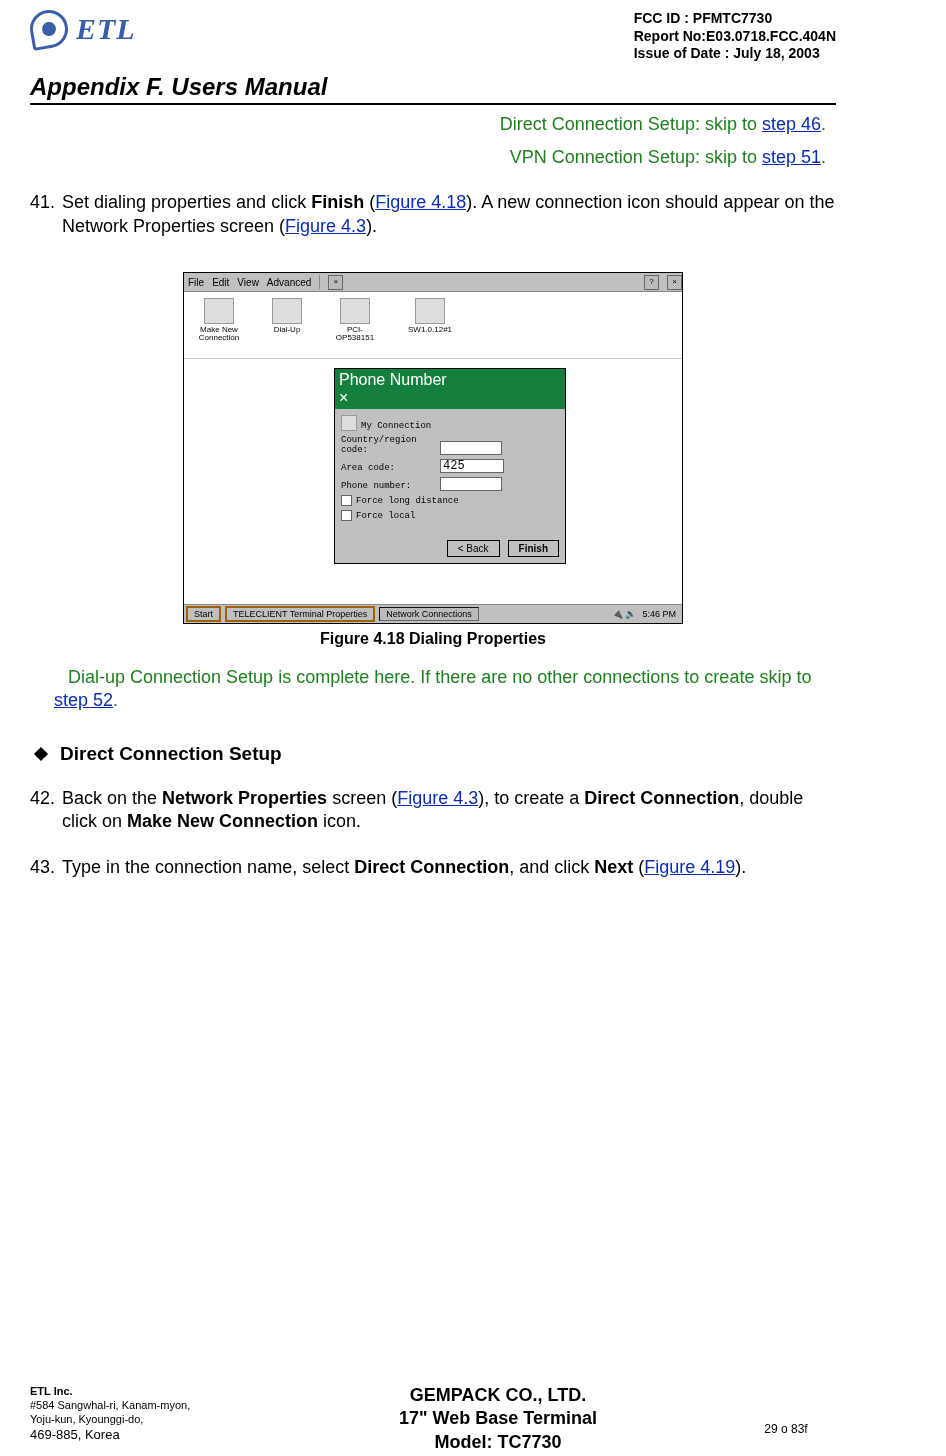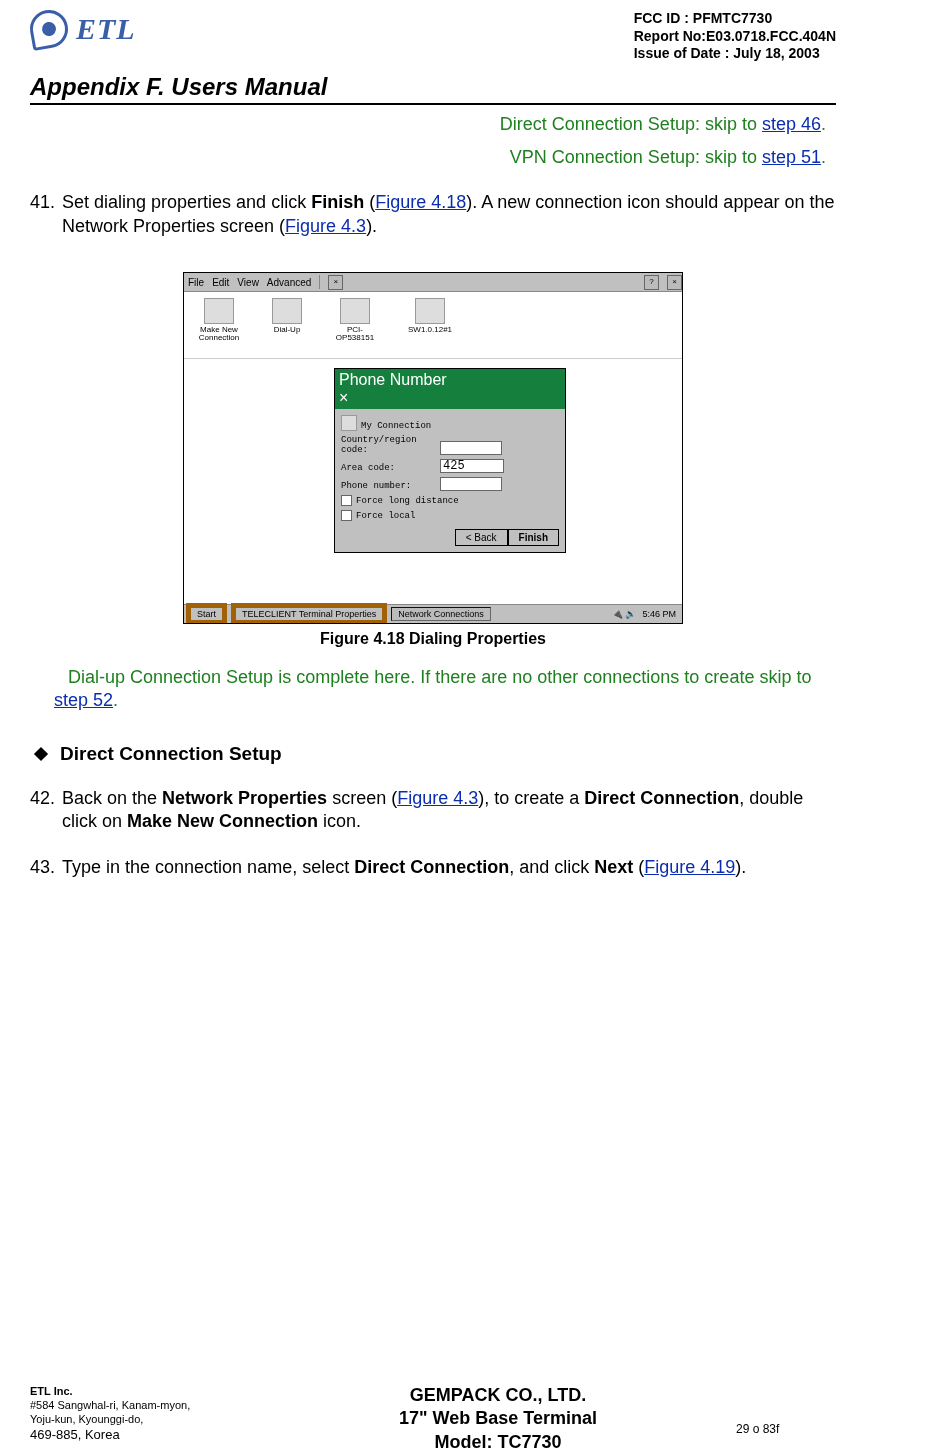--- a/index.html
+++ b/index.html
@@ -145,28 +145,28 @@
     border:1px solid #000;
   }
   .dialog-title {
     background:#15803d; color:#fff; font-size:16px; padding:2px 4px; display:flex; justify-content:space-between;flex-direction:column;
   }
   .dialog-body { padding:6px; font-size:9px; }
   .dlg-row { display:flex; align-items:flex-end; margin-bottom:4px; gap:4px;font-family:Liberation Mono, monospace;}
   .dlg-row label { width:95px; }
   .dlg-input { background:#fff; border:1px solid #666; height:12px; flex:0 0 60px; }
   .dlg-chk { width:9px; height:9px; background:#fff; border:1px solid #666; }
-  .dlg-buttons { display:flex; justify-content:flex-end; margin-top:8px;}
+  .dlg-buttons { display:flex; justify-content:flex-end; gap:8px; margin-top:19px;}
   .dlg-btn { background:#c0c0c0; border:1px solid #000; padding:2px 10px; font-size:10px; }
   .taskbar {
     position:absolute; bottom:0; left:0; right:0;
     height:18px; background:#c0c0c0; border-top:1px solid #888;
     display:flex; align-items:center; gap:4px; padding:0 2px; font-size:9px;
   }
-  .task-btn { background:#c0c0c0; border:5px solid #a16207; padding:1px 6px; white-space:nowrap;}
+  .task-btn { background:#c0c0c0; border:2px solid #a16207; padding:1px 6px; white-space:nowrap;}
   .task-btn.active { border:1px inset #666; background:#bbb;}
   .tray { margin-left:auto; display:flex; align-items:center; gap:2px;}
   .tray span.clock { padding:0 4px;}
   .figure-caption {
     font-weight: bold;
     font-size: 16px;
     margin-top: 6px;
   }
   .section-head {
     display:flex; align-items:center; gap:14px;
@@ -179,21 +179,21 @@
   .footer {
     position:absolute;
     left:30px; right:30px; bottom:2px;
     font-size:11px;
   }
   .footer-grid {
     display:flex;
   }
   .footer-left { flex:0 0 230px; line-height:1.3; }
   .footer-center { flex:1; text-align:center; font-size:18px; font-weight:bold; line-height:1.3; }
-  .footer-right { flex:0 0 100px; text-align:left; align-self:flex-end; font-size:12px; padding-bottom:18px;}
+  .footer-right { flex:0 0 100px; text-align:center; align-self:flex-end; font-size:12px; padding-bottom:18px;}
 </style>
 </head>
 <body>
 
 <div class="page">
 
   <div class="header-row">
     <div class="logo-area">
       <span class="logo-circle">
           <span class="logo-inner"></span>

